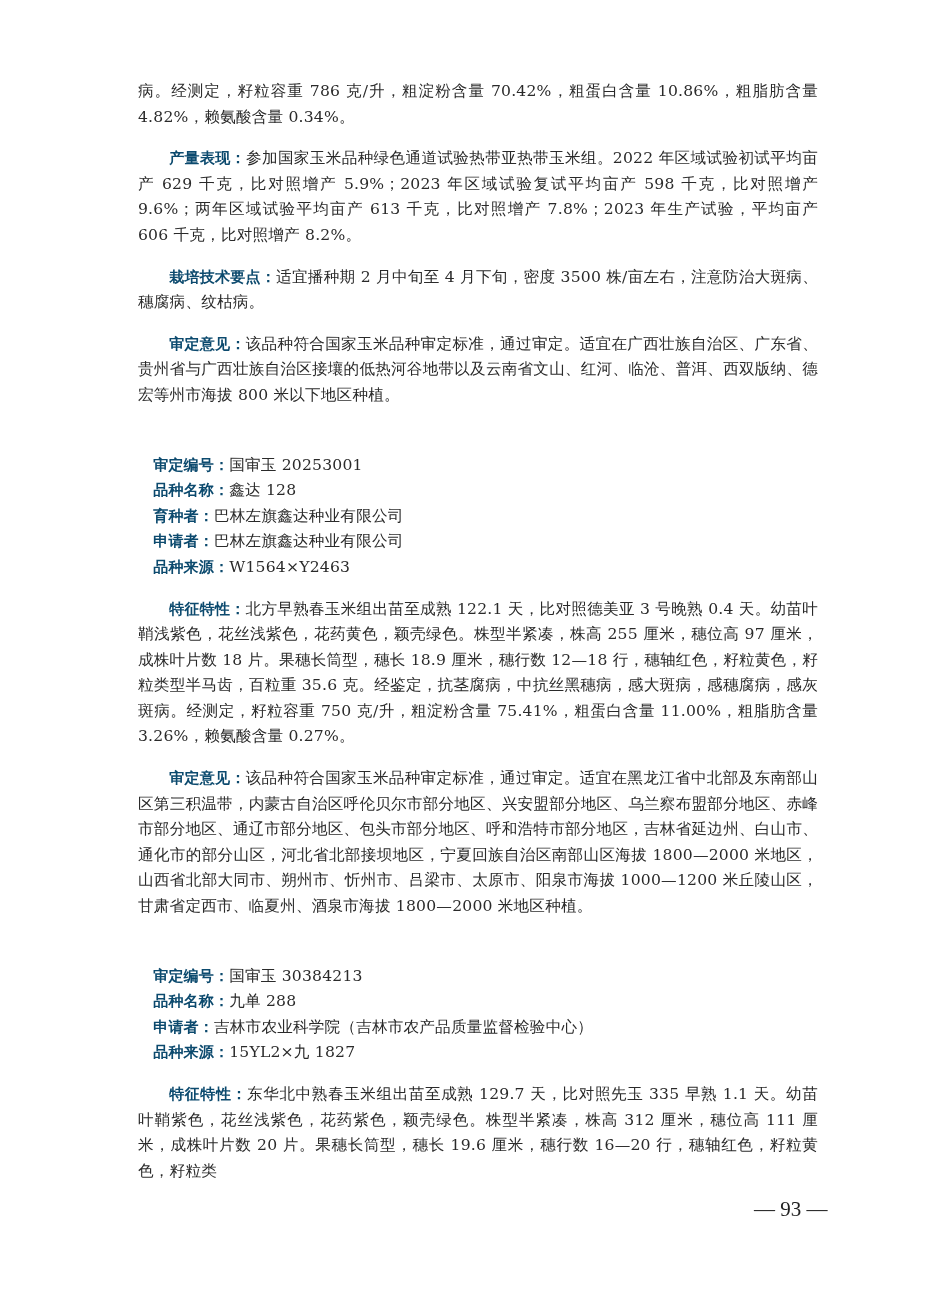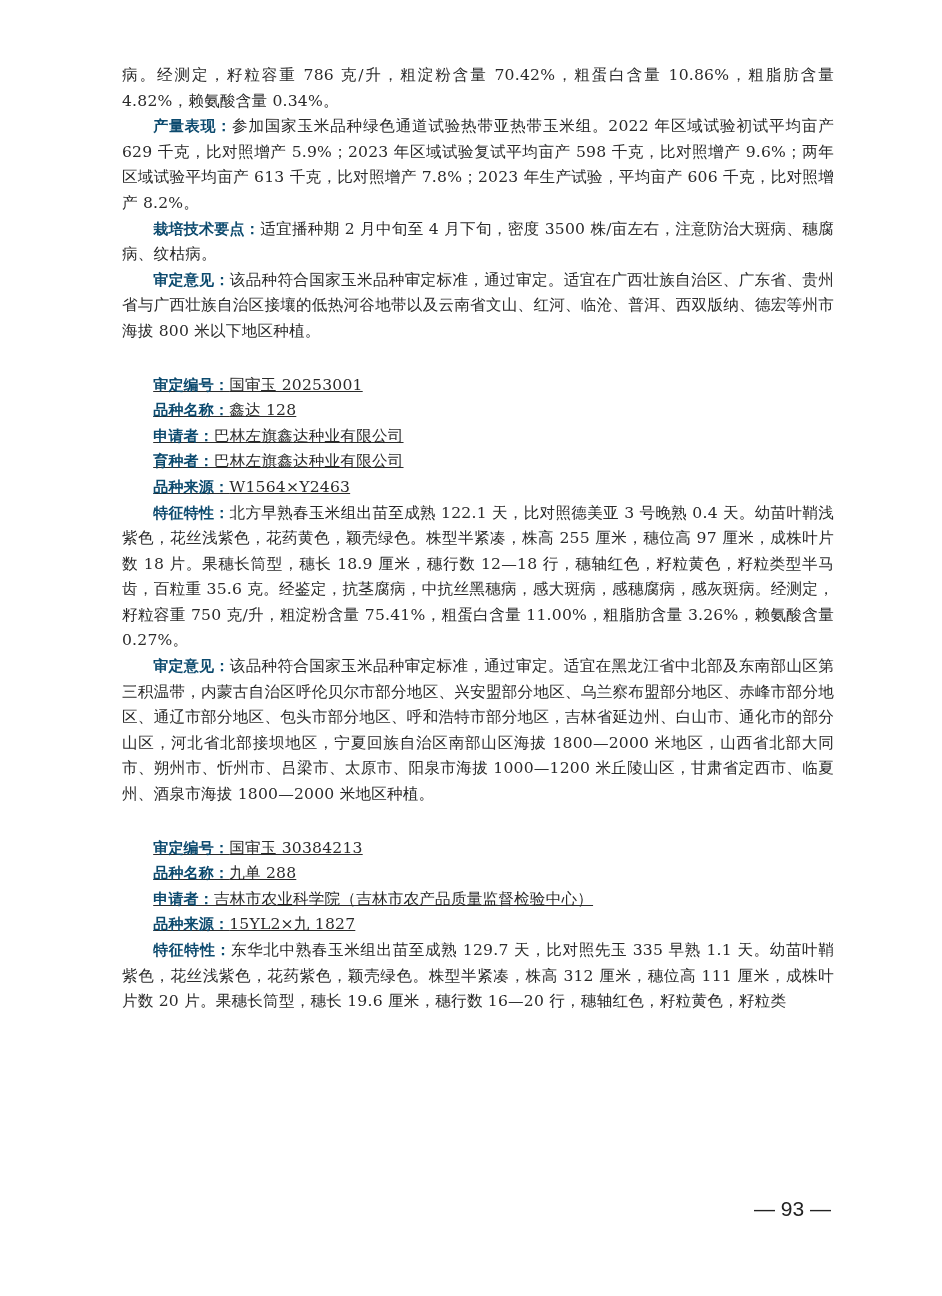--- a/index.html
+++ b/index.html
@@ -18,71 +18,70 @@
     .page {
       position: absolute;
       left: 122px;
       top: 63px;
       width: 712px;
       font-size: 15.6px;
       line-height: 25.6px;
       letter-spacing: 0.2px;
     }
     .para {
-      margin: 0;
+      margin: 16px;
       text-indent: 2em;
       text-align: justify;
     }
     .para.noindent {
       text-indent: 0;
     }
     .label {
       font-weight: bold;
       color: #0c4a6e;
       font-family: "DejaVu Sans", "Liberation Sans", sans-serif;
       font-size: 15px;
     }
     .entry-gap {
       height: 28px;
     }
     .field {
       margin: 0;
       padding-left: 2em;
-      text-decoration: underline;
     }
     .page-number {
       position: absolute;
       left: 754px;
       top: 1196px;
       font-size: 21px;
       line-height: 26px;
       color: #222;
-      font-family: Liberation Sans, sans-serif;
+      font-family: Liberation Serif, serif;
       white-space: nowrap;
     }
   </style>
 </head>
 <body>
 
 <div class="page">
 
   <section>
     <p class="para noindent">病。经测定，籽粒容重 786 克/升，粗淀粉含量 70.42%，粗蛋白含量 10.86%，粗脂肪含量 4.82%，赖氨酸含量 0.34%。</p>
     <p class="para"><span class="label">产量表现：</span><span>参加国家玉米品种绿色通道试验热带亚热带玉米组。2022 年区域试验初试平均亩产 629 千克，比对照增产 5.9%；2023 年区域试验复试平均亩产 598 千克，比对照增产 9.6%；两年区域试验平均亩产 613 千克，比对照增产 7.8%；2023 年生产试验，平均亩产 606 千克，比对照增产 8.2%。</span></p>
     <p class="para"><span class="label">栽培技术要点：</span><span>适宜播种期 2 月中旬至 4 月下旬，密度 3500 株/亩左右，注意防治大斑病、穗腐病、纹枯病。</span></p>
     <p class="para"><span class="label">审定意见：</span><span>该品种符合国家玉米品种审定标准，通过审定。适宜在广西壮族自治区、广东省、贵州省与广西壮族自治区接壤的低热河谷地带以及云南省文山、红河、临沧、普洱、西双版纳、德宏等州市海拔 800 米以下地区种植。</span></p>
   </section>
 
   <div class="entry-gap"></div>
 
   <section>
     <p class="field"><span class="label">审定编号：</span><span>国审玉 20253001</span></p>
     <p class="field"><span class="label">品种名称：</span><span>鑫达 128</span></p>
+    <p class="field"><span class="label">育种者：</span><span>巴林左旗鑫达种业有限公司</span></p>
     <p class="field"><span class="label">申请者：</span><span>巴林左旗鑫达种业有限公司</span></p>
-    <p class="field"><span class="label">育种者：</span><span>巴林左旗鑫达种业有限公司</span></p>
     <p class="field"><span class="label">品种来源：</span><span>W1564×Y2463</span></p>
     <p class="para"><span class="label">特征特性：</span><span>北方早熟春玉米组出苗至成熟 122.1 天，比对照德美亚 3 号晚熟 0.4 天。幼苗叶鞘浅紫色，花丝浅紫色，花药黄色，颖壳绿色。株型半紧凑，株高 255 厘米，穗位高 97 厘米，成株叶片数 18 片。果穗长筒型，穗长 18.9 厘米，穗行数 12—18 行，穗轴红色，籽粒黄色，籽粒类型半马齿，百粒重 35.6 克。经鉴定，抗茎腐病，中抗丝黑穗病，感大斑病，感穗腐病，感灰斑病。经测定，籽粒容重 750 克/升，粗淀粉含量 75.41%，粗蛋白含量 11.00%，粗脂肪含量 3.26%，赖氨酸含量 0.27%。</span></p>
     <p class="para"><span class="label">审定意见：</span><span>该品种符合国家玉米品种审定标准，通过审定。适宜在黑龙江省中北部及东南部山区第三积温带，内蒙古自治区呼伦贝尔市部分地区、兴安盟部分地区、乌兰察布盟部分地区、赤峰市部分地区、通辽市部分地区、包头市部分地区、呼和浩特市部分地区，吉林省延边州、白山市、通化市的部分山区，河北省北部接坝地区，宁夏回族自治区南部山区海拔 1800—2000 米地区，山西省北部大同市、朔州市、忻州市、吕梁市、太原市、阳泉市海拔 1000—1200 米丘陵山区，甘肃省定西市、临夏州、酒泉市海拔 1800—2000 米地区种植。</span></p>
   </section>
 
   <div class="entry-gap"></div>
 
   <section>
     <p class="field"><span class="label">审定编号：</span><span>国审玉 30384213</span></p>
     <p class="field"><span class="label">品种名称：</span><span>九单 288</span></p>

